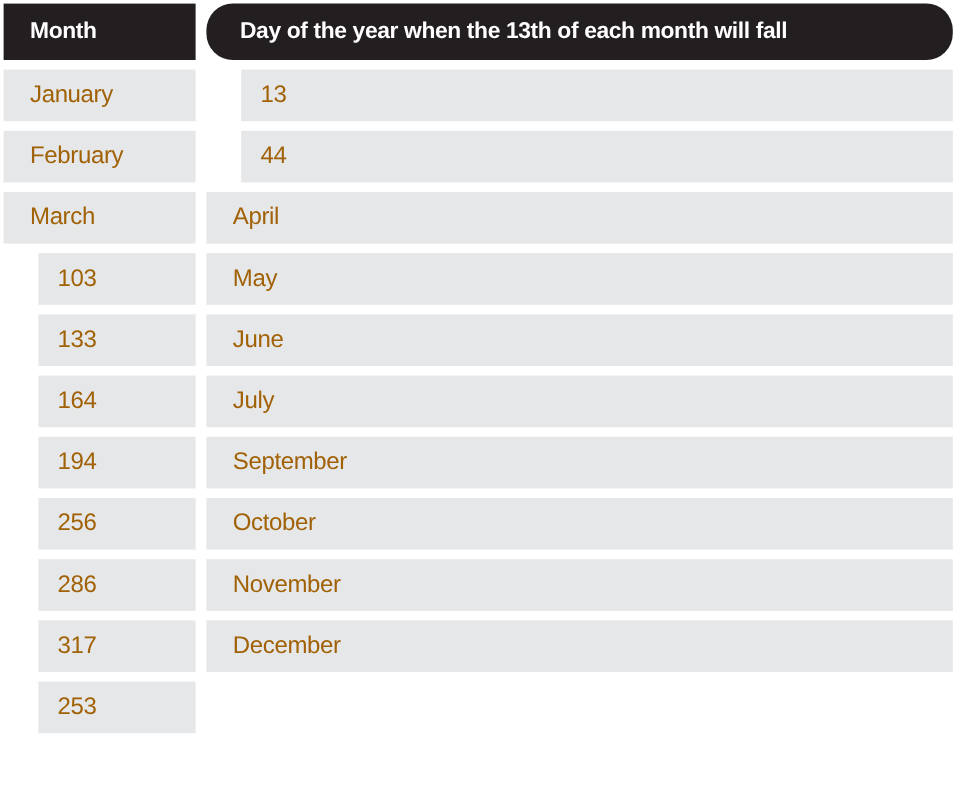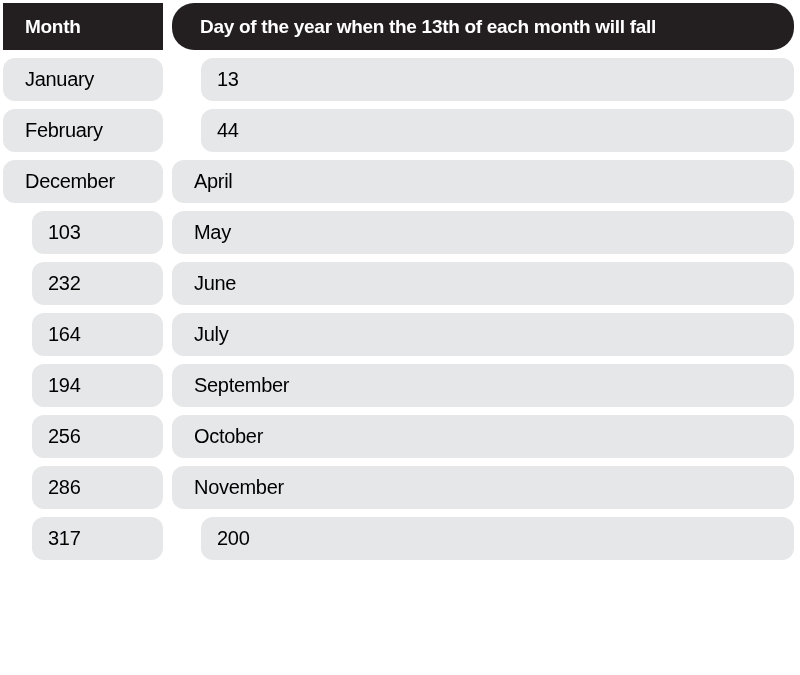--- a/index.html
+++ b/index.html
@@ -35,65 +35,65 @@
     font-size: 19px;
     font-weight: bold;
     padding-left: 22px;
   }
   .th.day-col {
     padding-left: 28px;
     border-radius: 22px;
   }
   .td {
     background: #e6e7e8;
-    color: #000000;
+    color: #a16207;
     height: 43px;
     font-size: 20px;
     font-weight: normal;
     padding-left: 22px;
-    border-radius: 12px;
   }
   .td.day-col {
     padding-left: 16px;
     margin-left: 29px;
   }
 </style>
 </head>
 <body>
 
 <div class="page">
   <div class="table">
     <div class="cell th month-col">Month</div>
     <div class="cell th day-col">Day of the year when the 13th of each month will fall</div>
 
   <div class="cell td month-col">January</div>
   <div class="cell td day-col">13</div>
 
   <div class="cell td month-col">February</div>
   <div class="cell td day-col">44</div>
 
-  <div class="cell td month-col">December</div>
+  <div class="cell td month-col">March</div>
 
   <div class="cell td month-col">April</div>
   <div class="cell td day-col">103</div>
 
   <div class="cell td month-col">May</div>
-  <div class="cell td day-col">232</div>
+  <div class="cell td day-col">133</div>
 
   <div class="cell td month-col">June</div>
   <div class="cell td day-col">164</div>
 
   <div class="cell td month-col">July</div>
   <div class="cell td day-col">194</div>
 
 
   <div class="cell td month-col">September</div>
   <div class="cell td day-col">256</div>
 
   <div class="cell td month-col">October</div>
   <div class="cell td day-col">286</div>
 
   <div class="cell td month-col">November</div>
   <div class="cell td day-col">317</div>
 
-  <div class="cell td day-col">200</div>
+  <div class="cell td month-col">December</div>
+  <div class="cell td day-col">253</div>
 </div>
 </div>
 
 </body></html>

